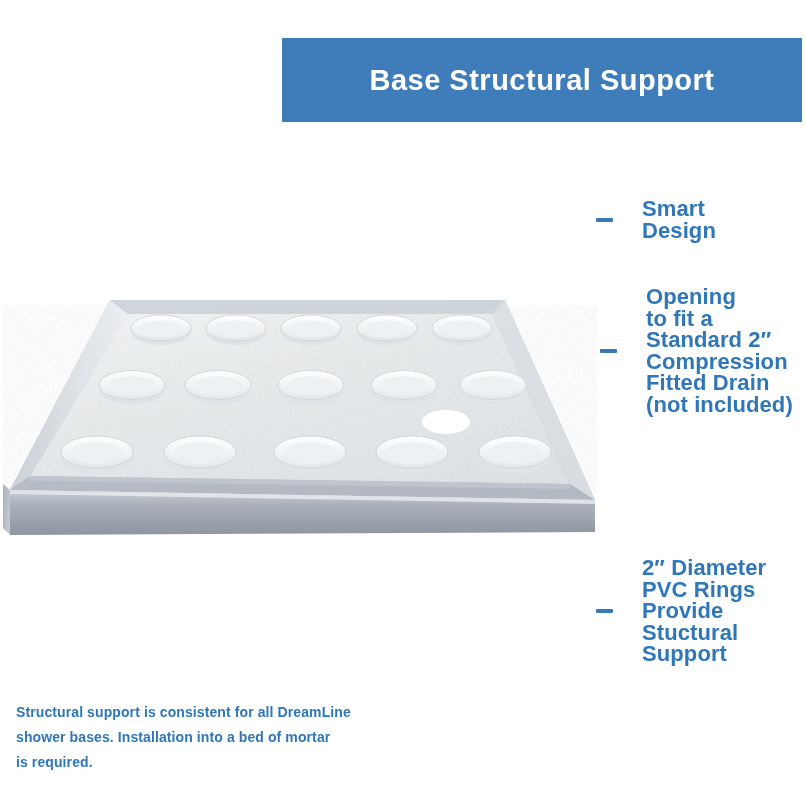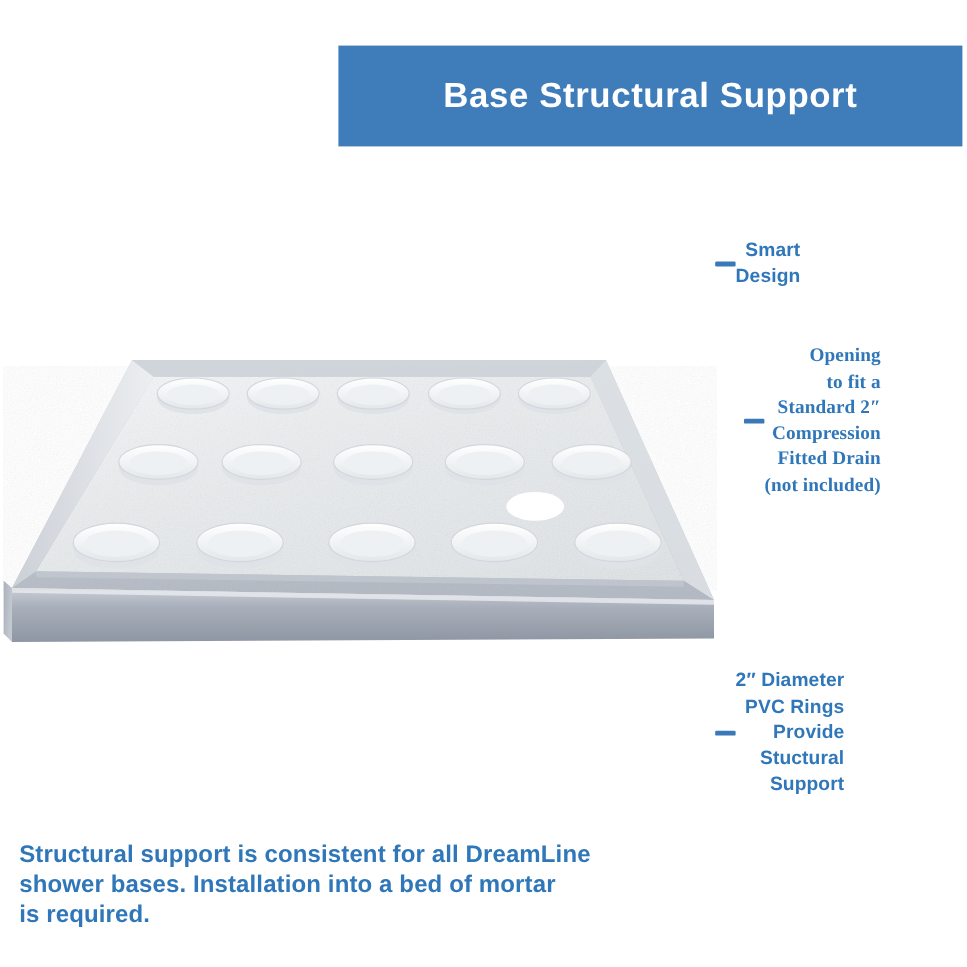--- a/index.html
+++ b/index.html
@@ -24,32 +24,32 @@
   
   #product-figure{position:absolute;left:0px;top:270px;width:610px;height:290px;}
   #product-figure svg{display:block;}
 
   
   .callout{position:absolute;display:flex;align-items:center;}
   .callout-dash{
     width:17px;height:4px;background:#3a79b8;flex:0 0 auto;border-radius:1px;
   }
   .callout-text{
-    margin-left:0;color:#2f77b9;font-weight:bold;font-size:16px;
-    line-height:21.5px;white-space:pre-line;letter-spacing:.1px;text-align:right;
+    margin-left:29px;color:#2f77b9;font-weight:bold;font-size:22px;
+    line-height:21.5px;white-space:pre-line;letter-spacing:.1px;
   }
   #callout-1{left:596px;top:198px;}
-  #callout-2{left:620px;top:286px;font-family:Liberation Serif, serif;}
+  #callout-2{left:600px;top:286px;}
   #callout-3{left:596px;top:470px;}
   #callout-4{left:596px;top:557px;}
 
   
   #bottom-caption{
     position:absolute;left:16px;top:700px;width:520px;
-    color:#2f77b9;font-weight:bold;font-size:20px;line-height:25px;
+    color:#2f77b9;font-weight:bold;font-size:14px;line-height:25px;
     white-space:pre-line;letter-spacing:.1px;
   }
 </style>
 </head>
 <body>
 
 <div id="stage">
 
   <div id="header-banner">
     <div id="header-title">Base Structural Support</div>

